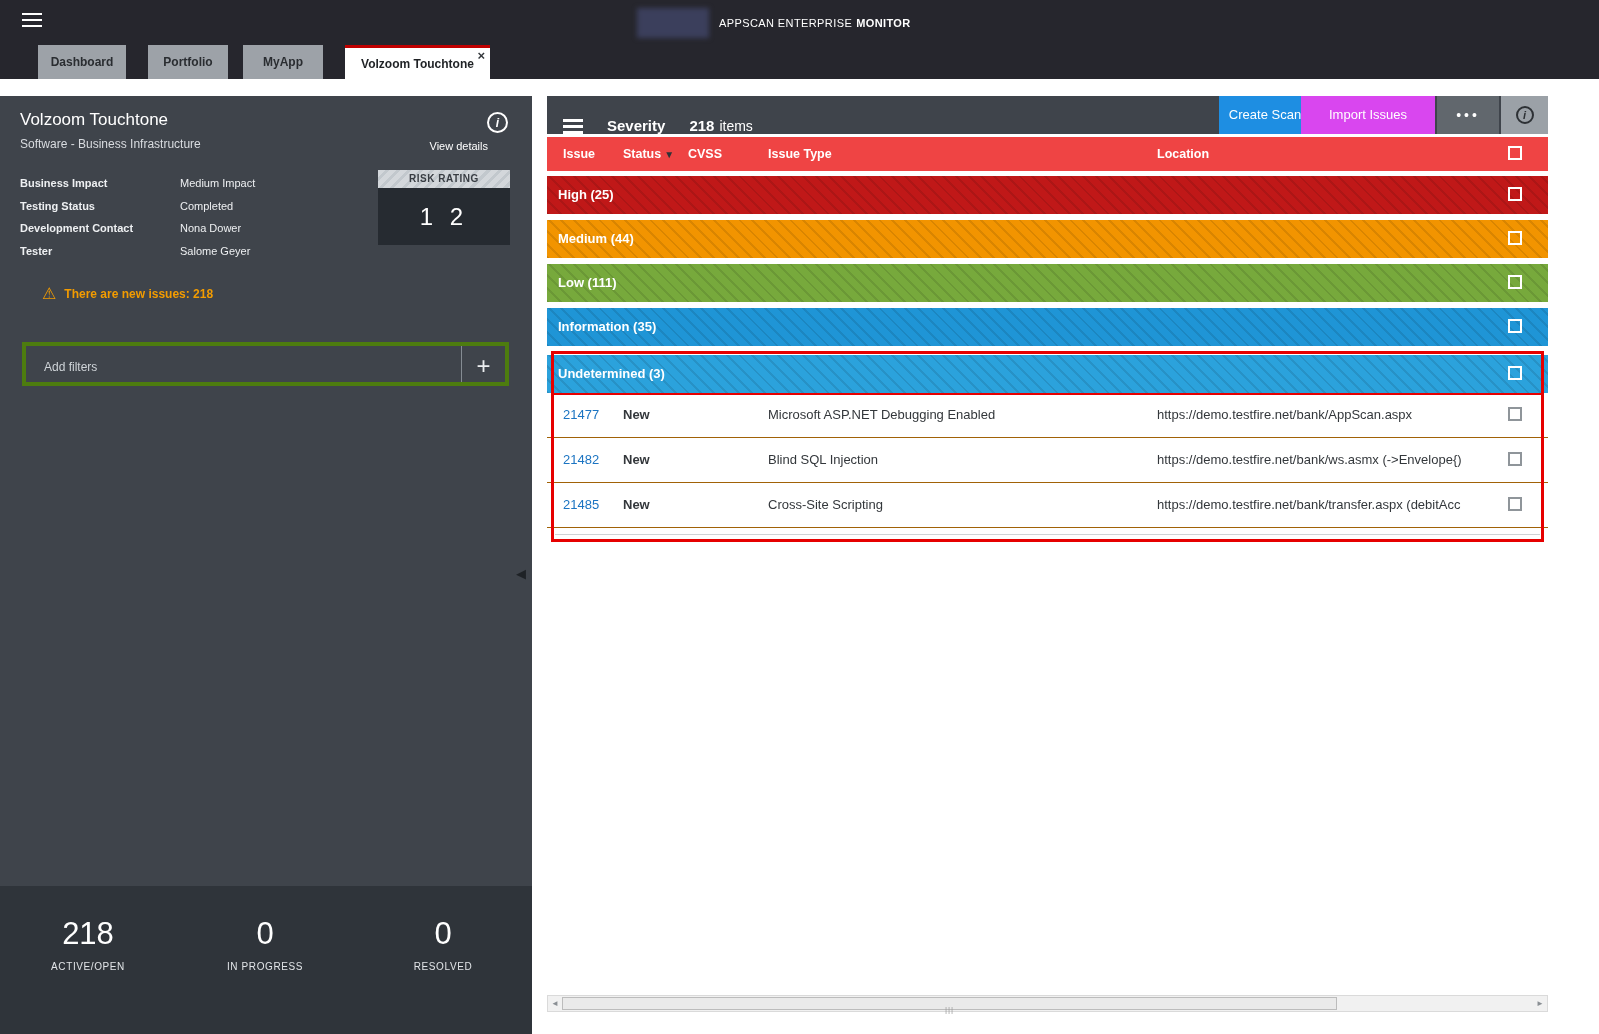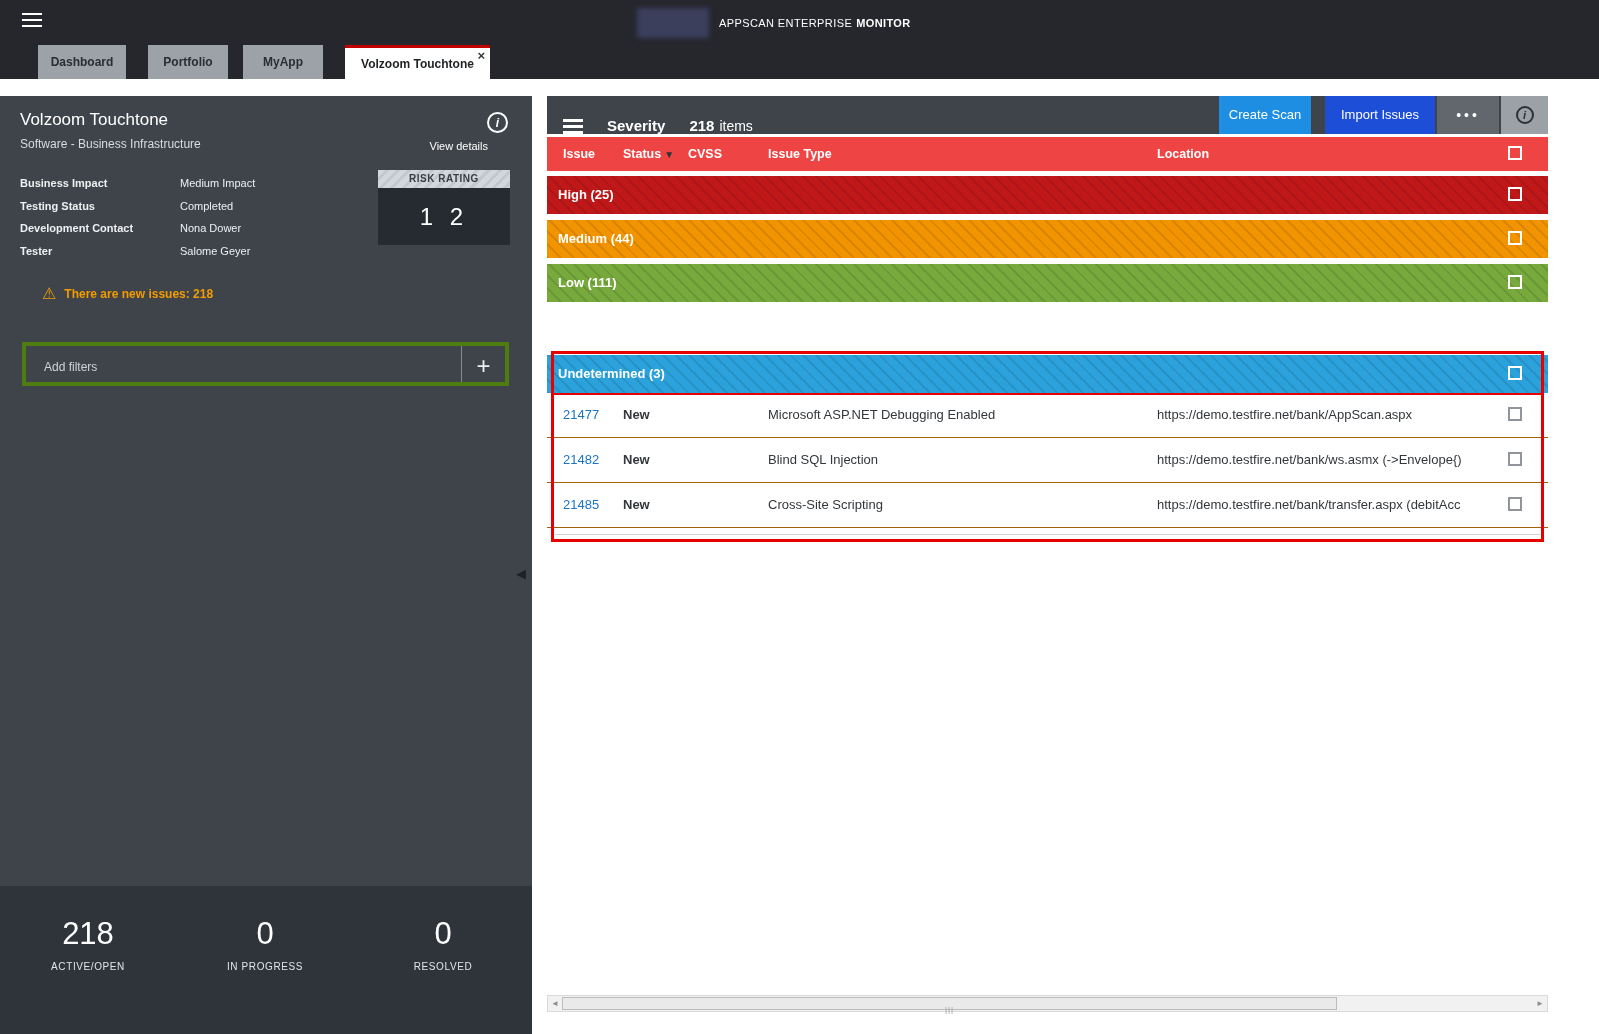--- a/index.html
+++ b/index.html
@@ -59,21 +59,21 @@
   .main { position:absolute; left:547px; top:96px; width:1001px; height:918px; background:#fff; }
   .main-header { position:absolute; left:0; top:0; width:1001px; height:38px; background:#3f444b; }
   .mh-left { position:absolute; left:16px; top:0; height:38px; display:flex; align-items:flex-end; gap:24px; }
   .mh-icon { width:20px; height:15px; background:repeating-linear-gradient(#fff 0 3px, transparent 3px 6px); }
   .mh-title { color:#fff; font-size:15px; font-weight:bold; }
   .mh-count { color:#fff; font-size:15px; font-weight:bold; }
   .mh-count .suffix { font-weight:normal; font-size:14px; margin-left:5px; }
   .mh-btn { position:absolute; top:0; height:38px; color:#fff; font-size:13px; text-align:center;
             line-height:38px; cursor:pointer; }
   .btn-create { right:237px; width:92px; background:#1e8ee2; }
-  .btn-import { right:113px; width:110px; background:#1d4ed8; }
+  .btn-import { right:113px; width:134px; background:#d946ef; }
   .btn-more   { right:49px;  width:62px;  background:#61676d; font-size:14px; letter-spacing:3px; }
   .btn-info   { right:0;     width:47px;  background:#9ba1a7; }
   .btn-info .circle-i { display:inline-block; width:18px; height:18px; border:2px solid #2d3135; border-radius:50%;
                         color:#2d3135; font-size:11px; font-weight:bold; font-style:italic; line-height:15px; margin-top:9px; }
   .colhead { position:absolute; left:0; top:41px; width:1001px; height:34px; background:#ef4444; }
   .colhead span.hcell { position:absolute; top:0; line-height:34px; color:#fff; font-size:12.5px; font-weight:bold; cursor:pointer; }
   .hc-issue { left:16px; } .hc-status { left:76px; } .hc-cvss { left:141px; } .hc-type { left:221px; } .hc-loc { left:610px; }
   .sort-arrow { color:#2e3337; font-size:10px; margin-left:3px; }
   .cb { position:absolute; width:14px; height:14px; background:transparent; cursor:pointer; }
   .cb-white { border:2px solid #fff; }
@@ -226,20 +226,24 @@
     <span class="cb cb-white" style="left:961px; top:11px;"></span>
   </div>
   <div class="group-row g-1" style="background: repeating-linear-gradient(45deg, rgba(0, 0, 0, 0.1) 0px, rgba(0, 0, 0, 0.1) 2px, transparent 2px, transparent 9px), rgb(242, 148, 0);">
     <span class="glabel">Medium (44)</span>
     <span class="cb cb-white" style="left:961px; top:11px;"></span>
   </div>
   <div class="group-row g-2" style="background: repeating-linear-gradient(45deg, rgba(0, 0, 0, 0.1) 0px, rgba(0, 0, 0, 0.1) 2px, transparent 2px, transparent 9px), rgb(119, 169, 60); padding-left: 45px;">
     <span class="glabel">Low (111)</span>
     <span class="cb cb-white" style="left:961px; top:11px;"></span>
   </div>
+  <div class="group-row g-3" style="background: repeating-linear-gradient(45deg, rgba(0, 0, 0, 0.1) 0px, rgba(0, 0, 0, 0.1) 2px, transparent 2px, transparent 9px), rgb(31, 149, 214);">
+    <span class="glabel">Information (35)</span>
+    <span class="cb cb-white" style="left:961px; top:11px;"></span>
+  </div>
   <div class="group-row g-4" style="background: repeating-linear-gradient(45deg, rgba(0, 0, 0, 0.1) 0px, rgba(0, 0, 0, 0.1) 2px, transparent 2px, transparent 9px), rgb(43, 162, 220);">
     <span class="glabel">Undetermined (3)</span>
     <span class="cb cb-white" style="left:961px; top:11px;"></span>
   </div>
 
   <div class="issue-row r-0">
     <span class="cell c-id">21477</span>
     <span class="cell c-status">New</span>
     <span class="cell c-type">Microsoft ASP.NET Debugging Enabled</span>
     <span class="cell c-loc">https://demo.testfire.net/bank/AppScan.aspx</span>

